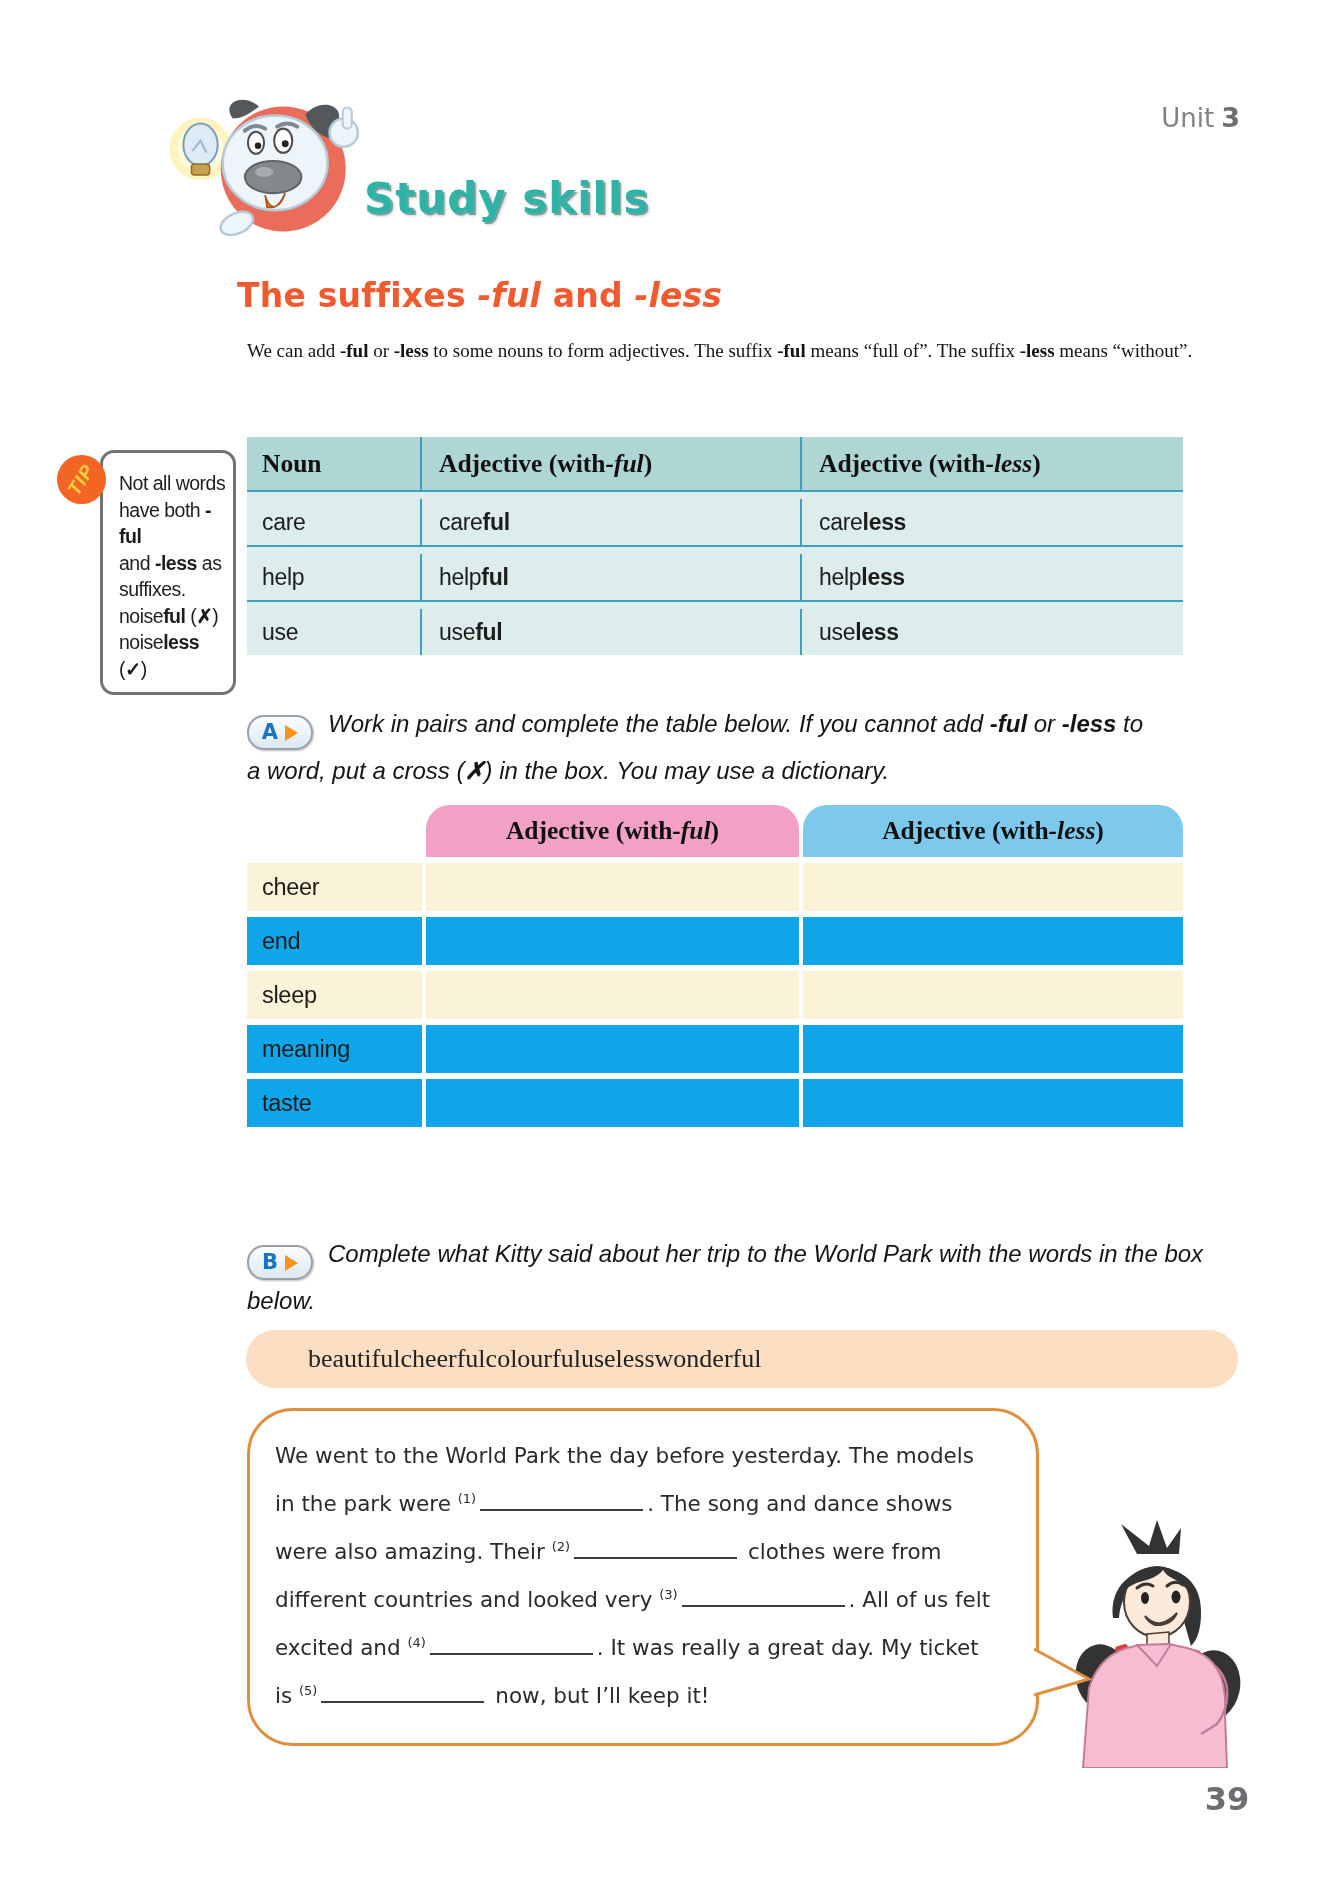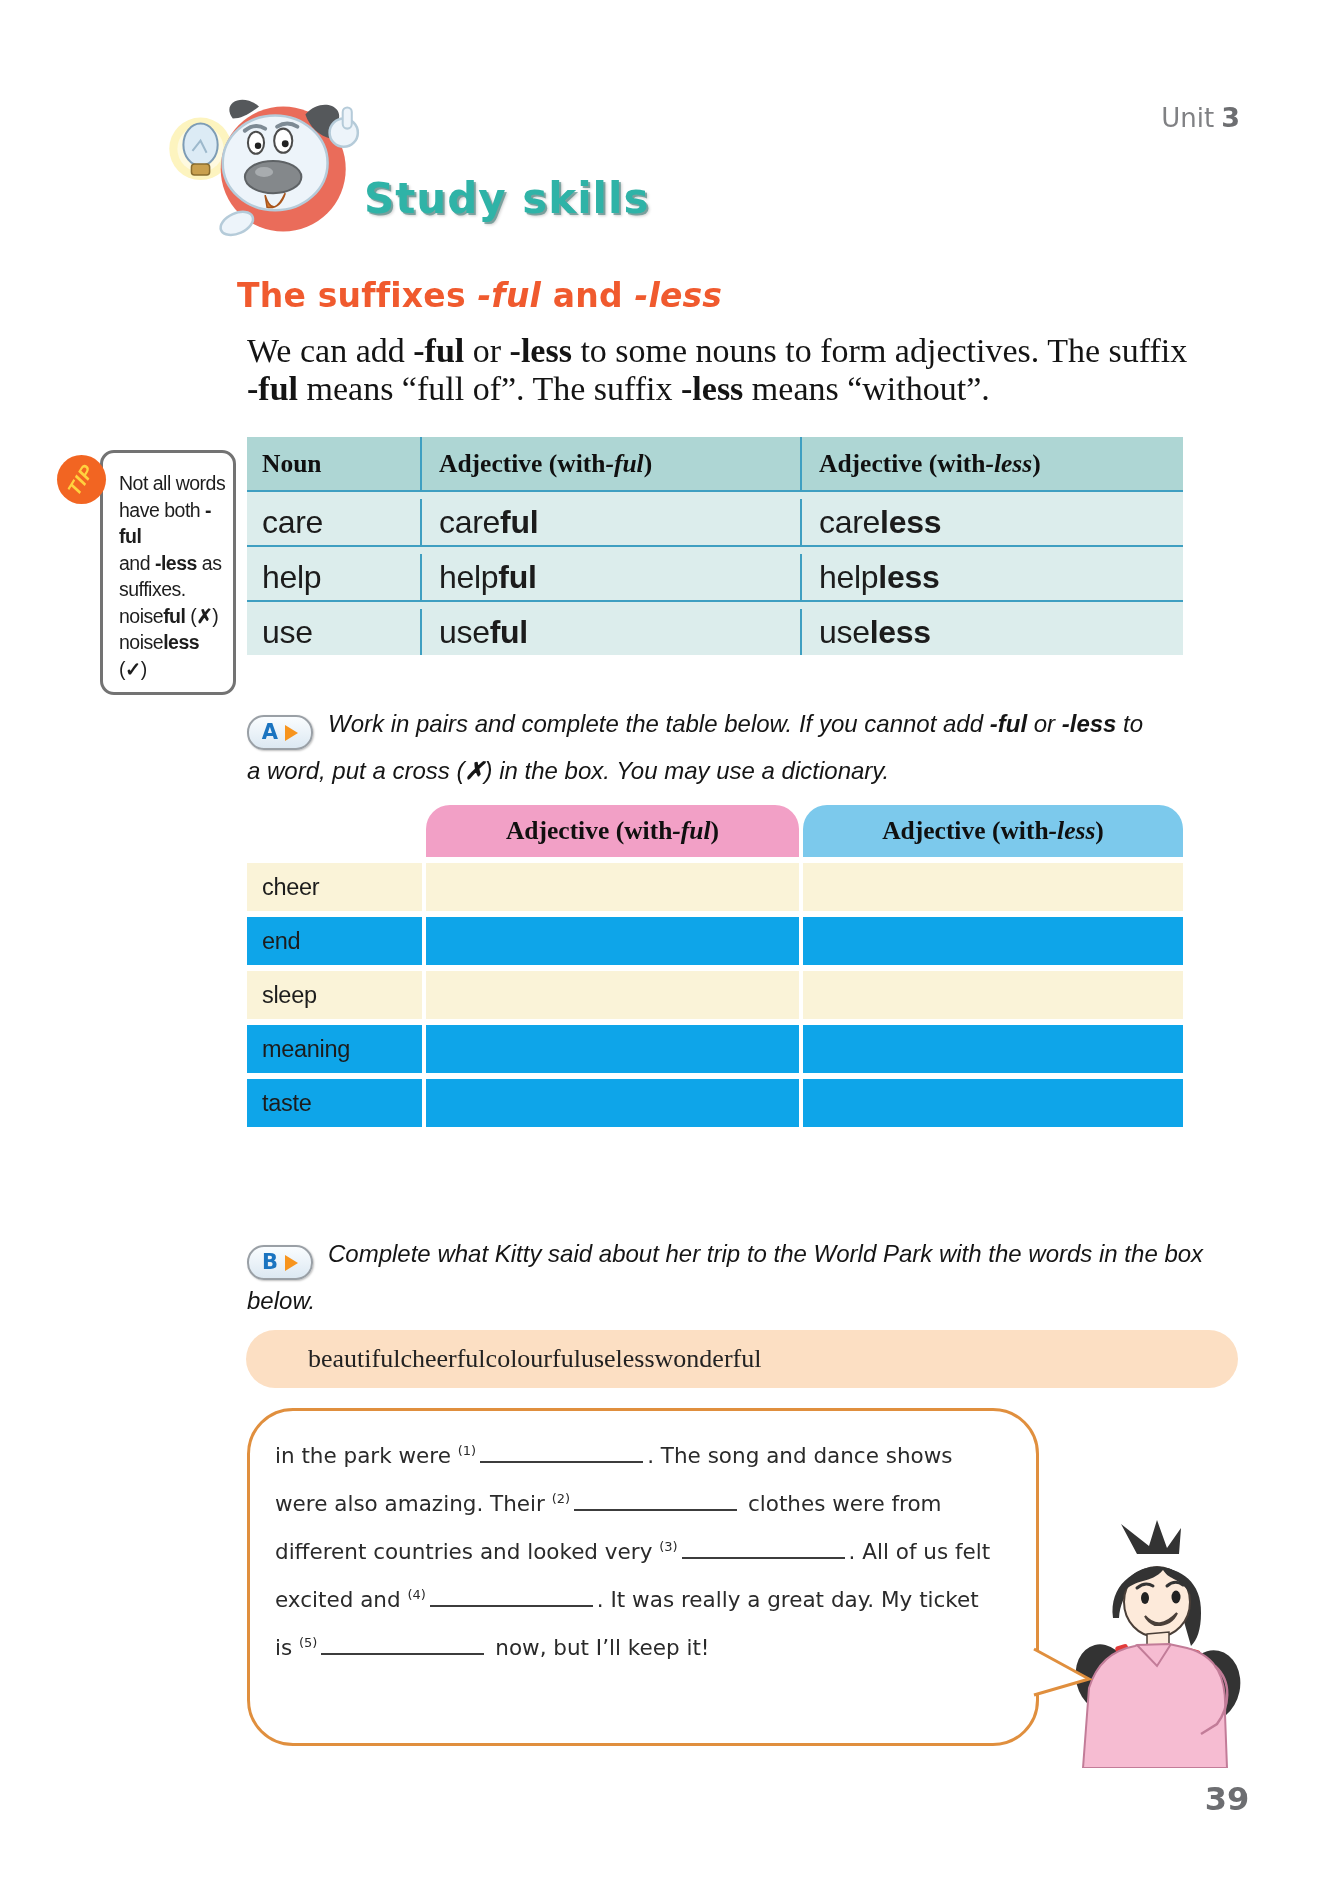--- a/index.html
+++ b/index.html
@@ -18,41 +18,41 @@
   
   .logo-art{position:absolute;left:136px;top:84px;width:242px;height:180px;}
   .logo-title{position:absolute;left:364px;top:174px;font-size:42px;font-weight:bold;
         color:#2fb3a7;letter-spacing:1px;font-family:"DejaVu Sans",sans-serif;
         text-shadow:2px 2px 0 rgba(12,95,88,.45), 3px 3px 3px rgba(0,0,0,.18);}
 
   
   .heading{position:absolute;left:237px;top:276px;font-size:33px;font-weight:bold;
         color:#f05a2e;font-family:"DejaVu Sans",sans-serif;letter-spacing:.2px;}
   .intro{position:absolute;left:247px;top:332px;width:948px;
-        font-family:"Liberation Serif",serif;font-size:34px;line-height:38px;color:#141414;}
+        font-family:"Liberation Serif",serif;font-size:19px;line-height:38px;color:#141414;}
 
   
   .tip-box{position:absolute;left:100px;top:450px;width:136px;background:#fff;
         border:3px solid #737373;border-radius:14px;padding:17px 6px 10px 16px;
         box-sizing:border-box;font-size:19.5px;line-height:26.5px;letter-spacing:-0.5px;
         color:#1d1d1d;z-index:2;}
   .tip-badge{position:absolute;left:57px;top:455px;width:49px;height:49px;background:#f26522;
         border-radius:50%;z-index:3;display:flex;align-items:center;justify-content:center;}
   .tip-badge span{color:#ffd23f;font-style:italic;font-weight:bold;font-size:19px;
         transform:rotate(-58deg);letter-spacing:1px;}
 
   
   .gtable{position:absolute;left:247px;top:437px;width:936px;z-index:1;}
   .gtable .trow{display:grid;grid-template-columns:173px 380px 383px;height:53px;}
   .gtable .thead{background:#aed6d4;}
   .gtable .tdata{background:#dcedec;border-top:2px solid #3f9fc1;}
   .gtable .tc{display:flex;align-items:center;padding-left:15px;box-sizing:border-box;}
   .gtable .c2,.gtable .c3{border-left:2px solid #3f9fc1;padding-left:17px;}
   .gtable .thead .tc{font-family:"Liberation Serif",serif;font-weight:bold;font-size:25.5px;color:#101010;}
-  .gtable .tdata .tc{font-size:32px;letter-spacing:-0.3px;margin-top:7px;}
+  .gtable .tdata .tc{font-size:23px;letter-spacing:-0.3px;margin-top:7px;}
 
   
   .instr{position:absolute;font-style:italic;font-size:24px;line-height:41px;color:#151515;}
   .instrA{left:247px;top:703px;width:905px;}
   .instrB{left:247px;top:1233px;width:968px;}
   .xbadge{display:inline-flex;align-items:center;justify-content:center;gap:7px;width:62px;height:31px;
         border:2.5px solid #9aa0a6;border-radius:17px;background:linear-gradient(#fafdff,#dce8f2);
         margin-right:15px;vertical-align:-7px;font-style:normal;box-shadow:1px 1px 2px rgba(0,0,0,.25);}
   .xletter{color:#1b74c0;font-weight:bold;font-size:21px;font-family:"DejaVu Sans",sans-serif;}
   .xarrow{width:0;height:0;border-left:13px solid #f7941d;border-top:8px solid transparent;
@@ -246,20 +246,21 @@
   <div class="wordbox">
     <span>beautiful</span>
     <span>cheerful</span>
     <span>colourful</span>
     <span>useless</span>
     <span>wonderful</span>
   </div>
 
   <div class="bubble">
     <div class="bubble-text">
+      <div class="bline"><span>We went to the World Park the day before yesterday. The models</span></div>
       <div class="bline"><span>in the park were </span><sup>(1)</sup><span class="blank"></span><span>. The song and dance shows</span></div>
       <div class="bline"><span>were also amazing. Their </span><sup>(2)</sup><span class="blank"></span><span> clothes were from</span></div>
       <div class="bline"><span>different countries and looked very </span><sup>(3)</sup><span class="blank"></span><span>. All of us felt</span></div>
       <div class="bline"><span>excited and </span><sup>(4)</sup><span class="blank"></span><span>. It was really a great day. My ticket</span></div>
       <div class="bline"><span>is </span><sup>(5)</sup><span class="blank"></span><span> now, but I’ll keep it!</span></div>
     </div>
   </div>
   <svg class="tail" width="62" height="60" viewBox="0 0 62 60">
     <path d="M1 4 L56 34 L1 50 Z" fill="#ffffff"></path>
     <path d="M1 4 L56 34 L1 50" fill="none" stroke="#e08f3e" stroke-width="3"></path>

